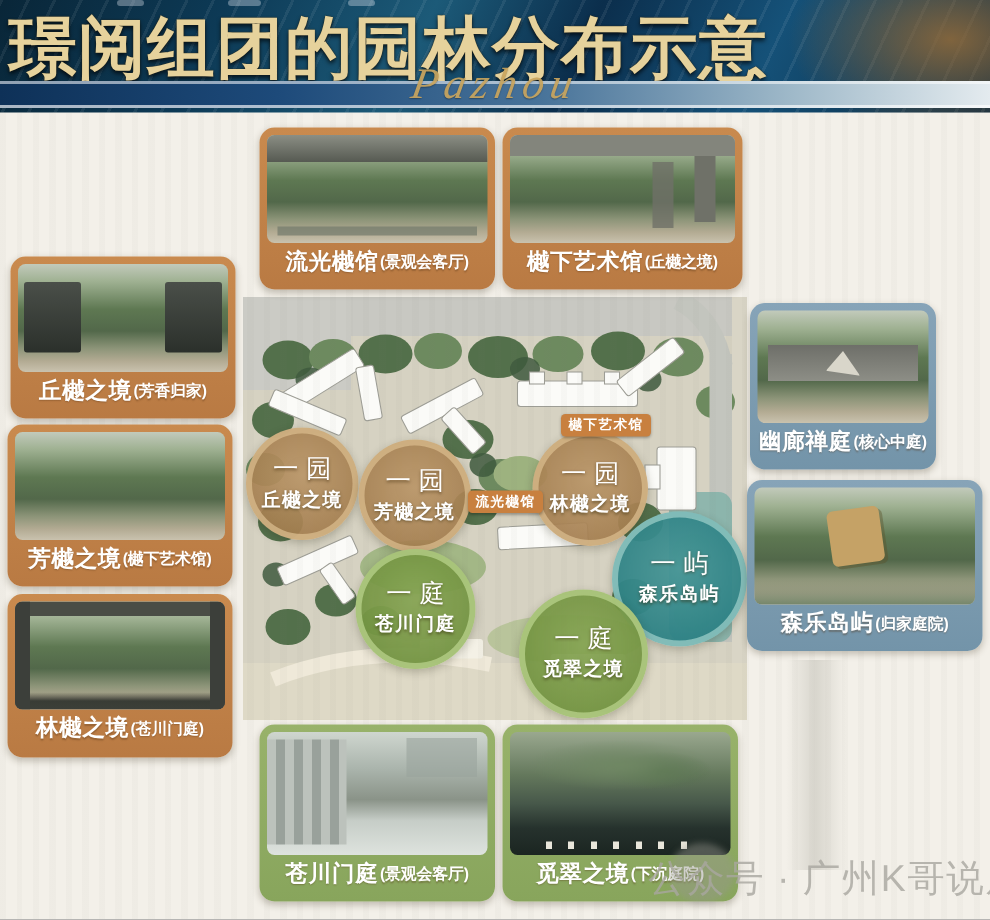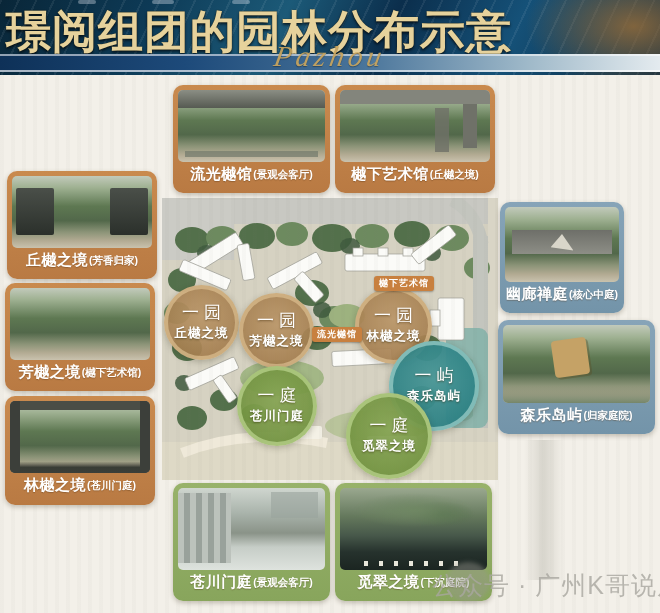--- a/index.html
+++ b/index.html
@@ -41,21 +41,21 @@
     text-shadow:0 1px 2px rgba(50,40,10,.55);white-space:nowrap;}
   .zone.tan{background:radial-gradient(circle at 50% 42%,rgba(186,150,104,.93),rgba(158,119,72,.92));
     border:4px solid rgba(214,184,138,.8);}
   .zone.green{background:radial-gradient(circle at 50% 42%,rgba(134,164,84,.94),rgba(106,140,56,.93));
     border:4px solid rgba(178,203,132,.85);}
   .zone.teal{background:radial-gradient(circle at 50% 42%,rgba(72,150,150,.95),rgba(36,122,126,.95));
     border:4px solid rgba(142,196,192,.85);}
   .z1{left:164px;top:285px;width:75px;height:75px;}
   .z2{left:239px;top:293px;width:75px;height:75px;}
   .z3{left:355px;top:287px;width:77px;height:77px;}
-  .z4{left:389px;top:341px;width:90px;height:90px;text-align:right;}
+  .z4{left:408px;top:341px;width:90px;height:90px;text-align:right;}
   .z5{left:237px;top:366px;width:80px;height:80px;}
   .z6{left:346px;top:393px;width:86px;height:86px;}
   .t1{left:374px;top:276px;}
   .t2{left:312px;top:327px;}
   
   .card{position:absolute;border-radius:10px;padding:5px;box-sizing:border-box;
     box-shadow:0 2px 5px rgba(60,50,30,.28);z-index:10;}
   .card.orange{background:linear-gradient(180deg,#c98a4e,#b97a43);}
   .card.blue{background:linear-gradient(180deg,#87a4b8,#7394a9);}
   .card.green{background:linear-gradient(180deg,#98b26a,#88a55c);}

